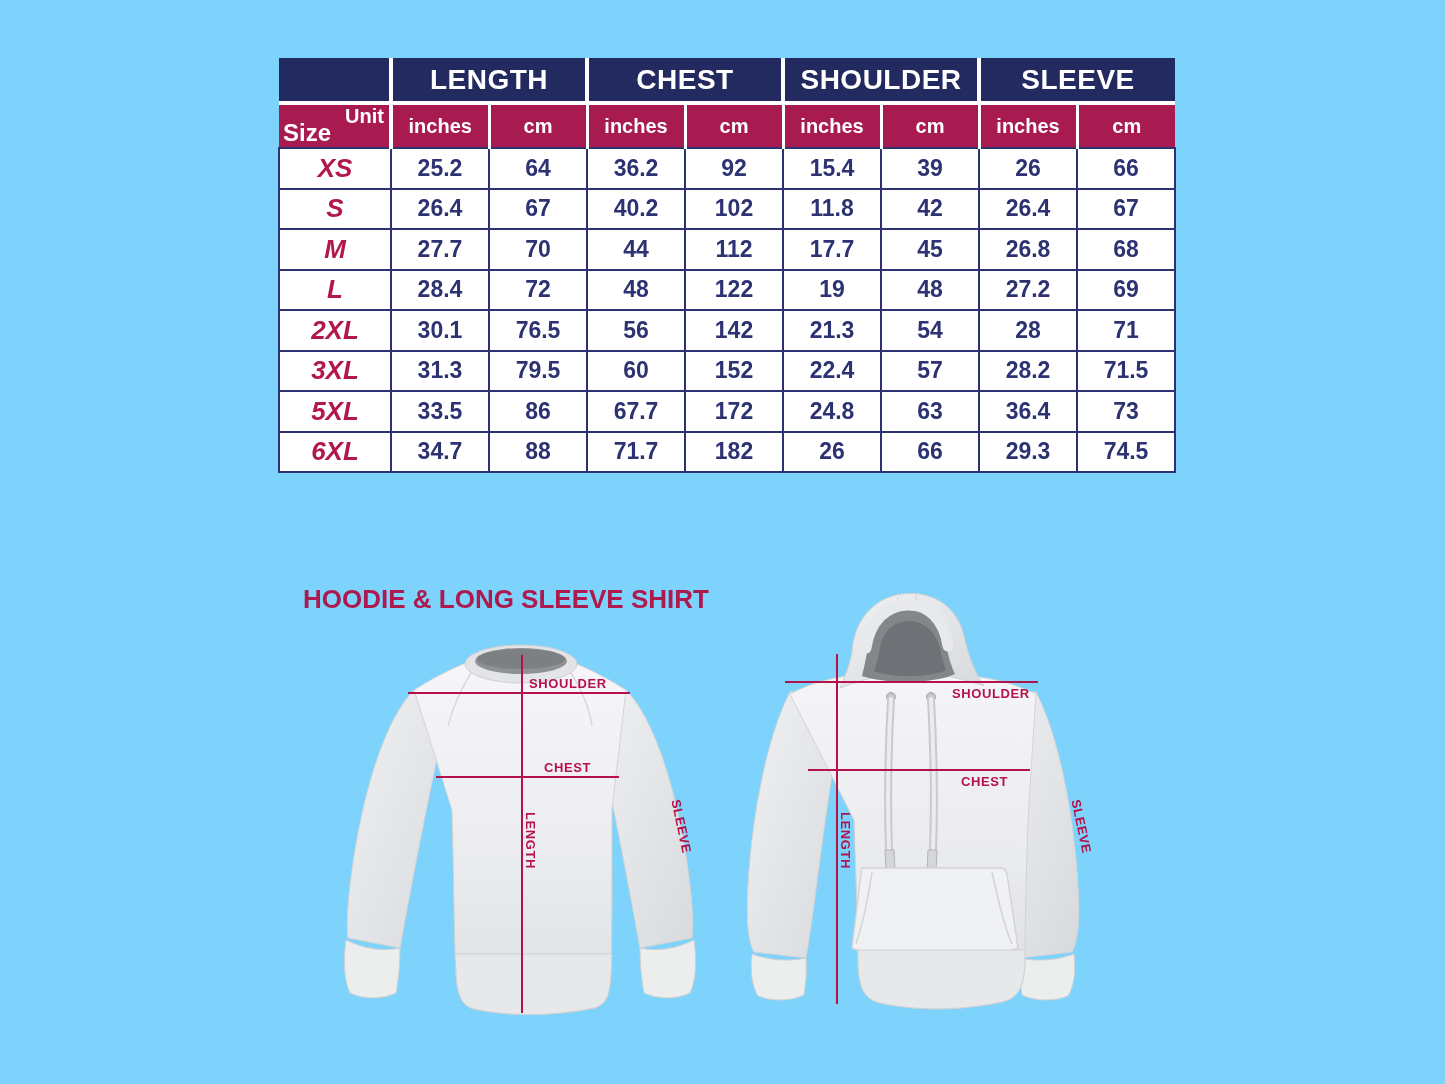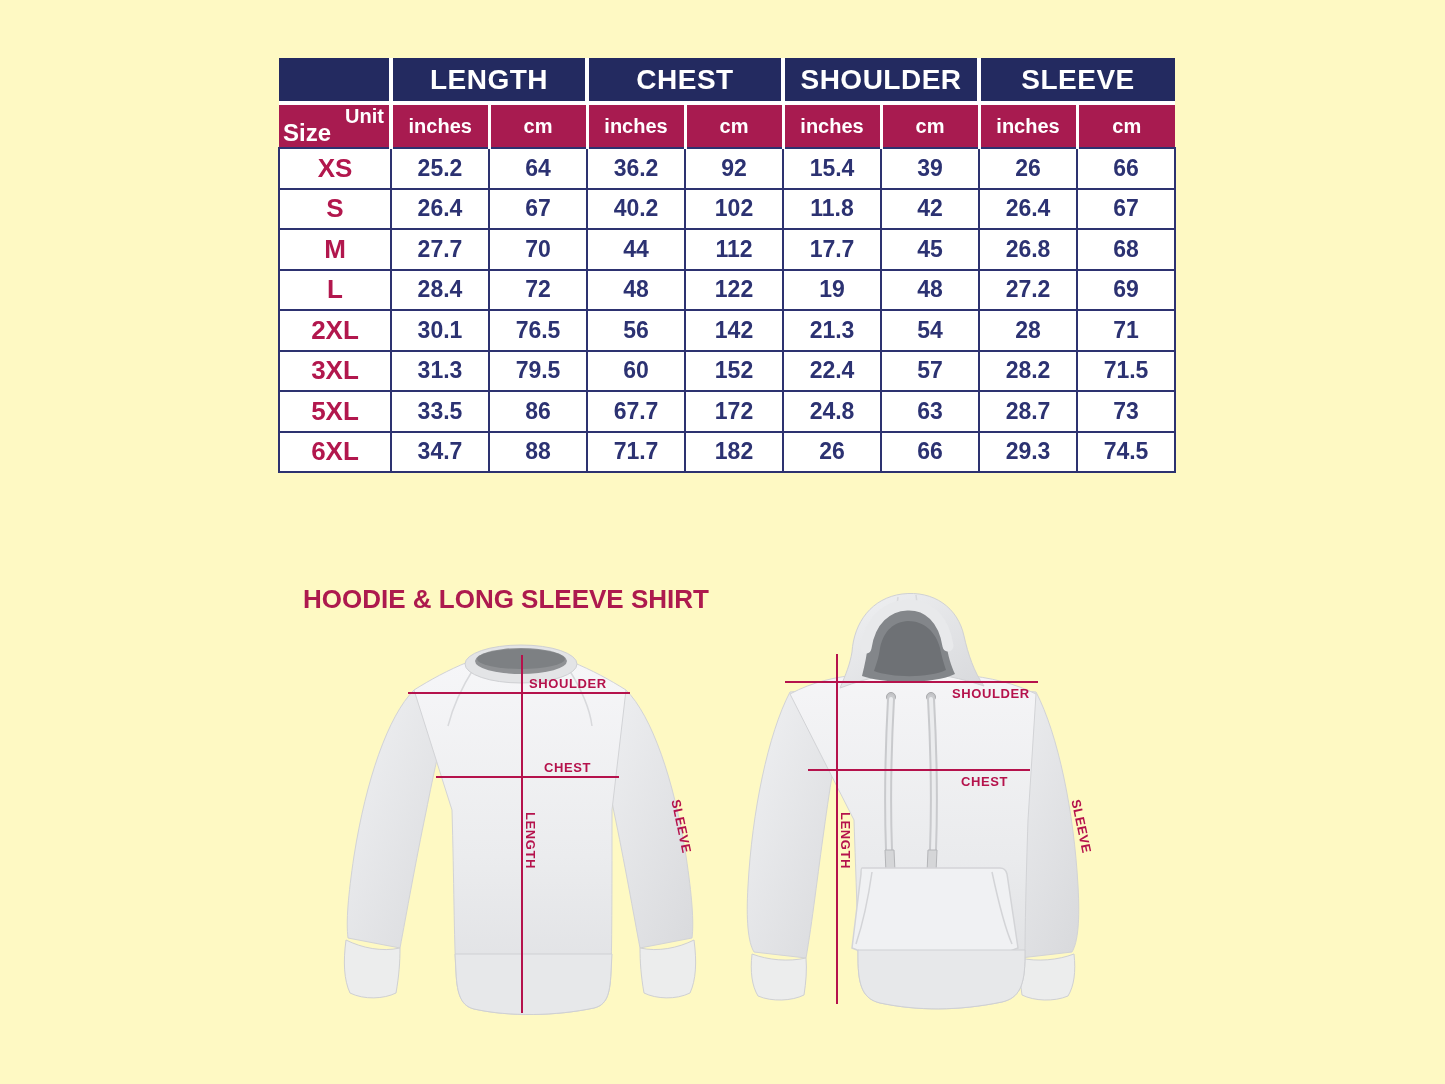--- a/index.html
+++ b/index.html
@@ -5,21 +5,21 @@
   :root{
     --navy:#232a60;
     --crimson:#a81b50;
     --grid:#2d3270;
     --value:#2c3272;
     --size:#b2174d;
     --accent:#b5124c;
   }
   *{box-sizing:border-box;margin:0;padding:0;}
   body{background:#fff;font-family:"Liberation Sans",sans-serif;}
-  .canvas{position:relative;width:1445px;height:1084px;background:#fef9c3;overflow:hidden;}
+  .canvas{position:relative;width:1445px;height:1084px;background:#7dd3fc;overflow:hidden;}
 
   
   .table-wrap{position:absolute;left:278px;top:58px;width:896px;}
   table.size-chart{border-collapse:collapse;table-layout:fixed;width:896px;}
   .size-chart th,.size-chart td{text-align:center;vertical-align:middle;font-weight:bold;padding:0;}
   .group-row th{background:var(--navy);color:#fff;font-size:28px;height:45px;
     border:0;border-right:4px solid #fff;border-bottom:4px solid #fff;letter-spacing:.5px;}
   .group-row th:last-child{border-right:0;}
   .unit-row th{background:var(--crimson);color:#fff;font-size:20px;height:45px;
     border:0;border-right:3px solid #fff;margin-left:36px;}
@@ -29,21 +29,21 @@
     background-image:linear-gradient(to bottom right,
       rgba(0,0,0,0) calc(50% - 1.2px),
       #ffffff calc(50% - 1.2px),
       #ffffff calc(50% + 1.2px),
       rgba(0,0,0,0) calc(50% + 1.2px));
     border-right:4px solid #fff !important;}
   .corner-unit .unit-word{position:absolute;top:0px;right:5px;font-size:20px;color:#fff;}
   .corner-unit .size-word{position:absolute;bottom:0px;left:4px;font-size:24px;color:#fff;}
   .size-chart td{background:#fff;border:2px solid var(--grid);height:40.5px;
     font-size:23px;color:var(--value);}
-  .size-chart td.size-cell{color:var(--size);font-size:26px;}
+  .size-chart td.size-cell{color:var(--size);font-size:26px;font-style:italic;}
 
   
   .section-title{position:absolute;left:303px;top:584px;font-size:26px;font-weight:bold;
     color:#ad1a4e;letter-spacing:0px;white-space:nowrap;}
 
   
   svg.garment{position:absolute;display:block;}
 
   
   .mline{position:absolute;background:var(--accent);}
@@ -161,21 +161,21 @@
             <td class="value">71.5</td>
           </tr>
           <tr>
             <td class="size-cell">5XL</td>
             <td class="value">33.5</td>
             <td class="value">86</td>
             <td class="value">67.7</td>
             <td class="value">172</td>
             <td class="value">24.8</td>
             <td class="value">63</td>
-            <td class="value">28.7</td>
+            <td class="value">36.4</td>
             <td class="value">73</td>
           </tr>
           <tr>
             <td class="size-cell">6XL</td>
             <td class="value">34.7</td>
             <td class="value">88</td>
             <td class="value">71.7</td>
             <td class="value">182</td>
             <td class="value">26</td>
             <td class="value">66</td>

